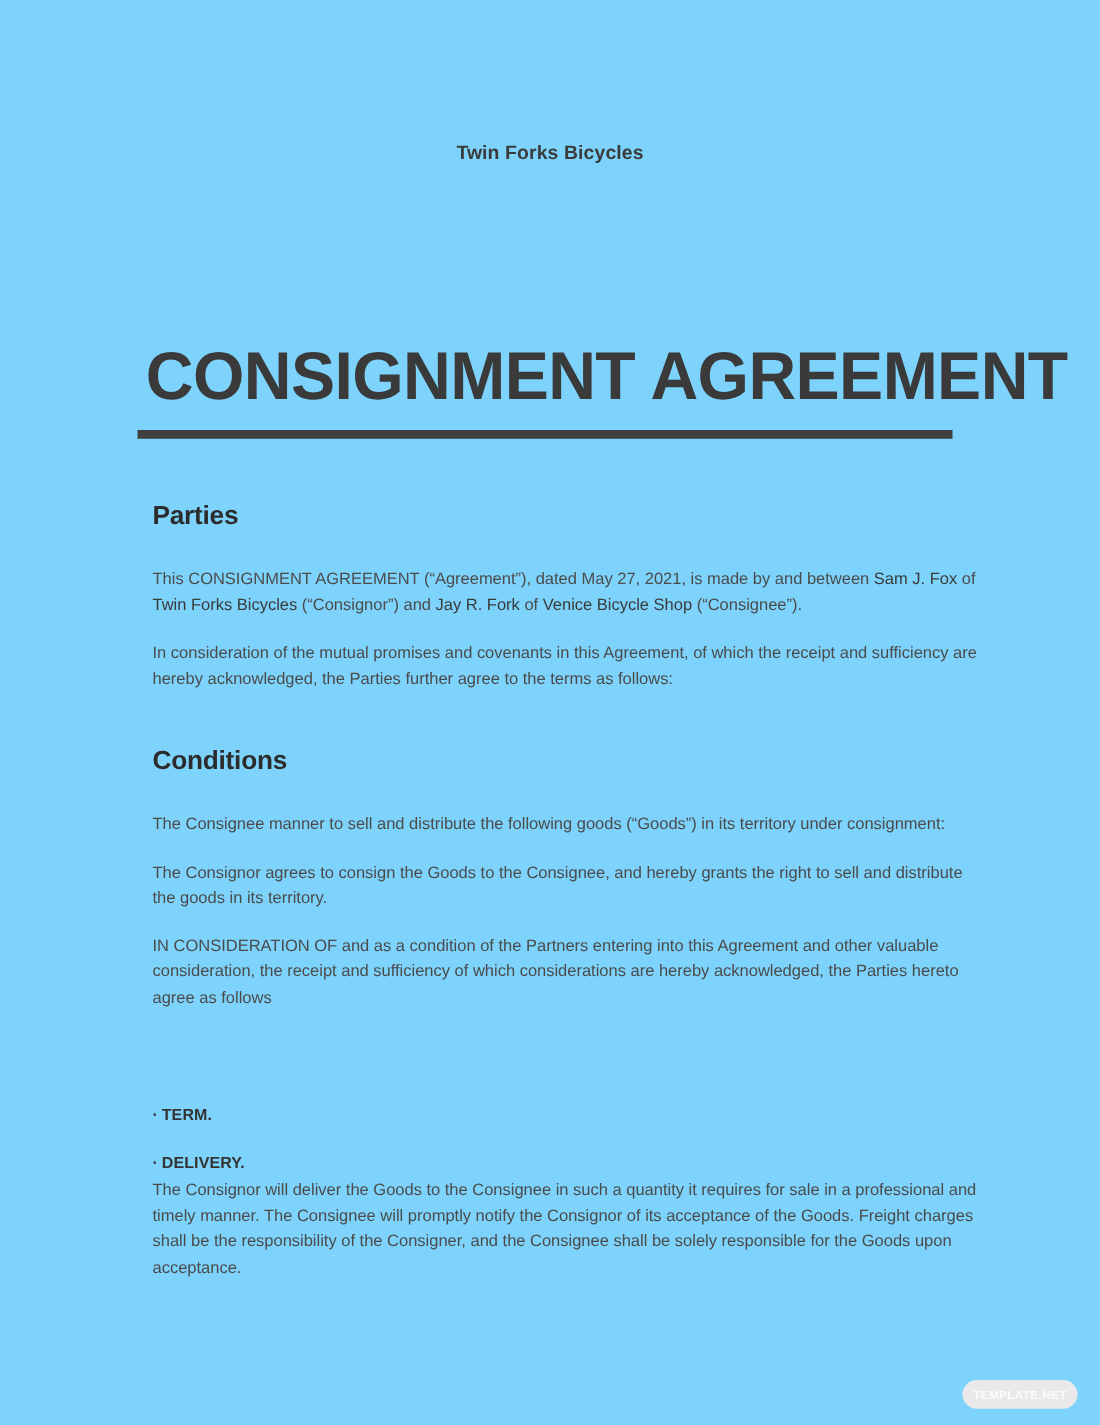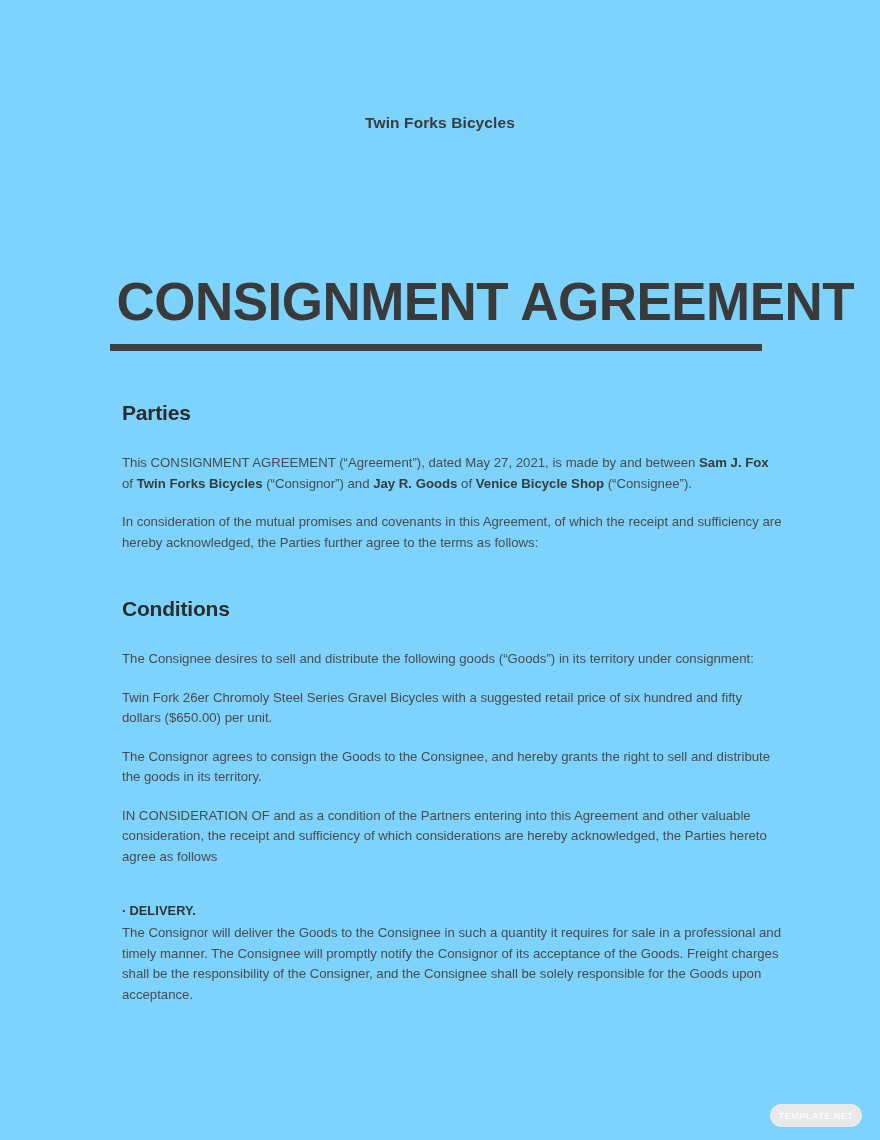--- a/index.html
+++ b/index.html
@@ -87,21 +87,21 @@
   p.body {
     font-size: 13.2px;
     line-height: 20.5px;
     color: #4b4b4b;
     margin: 0 0 18px 0;
     font-family: "Liberation Sans", sans-serif;
     text-align: left;
   }
   p.body:last-child { margin-bottom: 0; }
   p.body b, p.body strong {
-    font-weight: bold;
+    font-weight: normal;
     color: #3a3a3a;
   }
 
   
   .clause {
     margin-bottom: 19px;
   }
   .clause-title {
     font-size: 12.8px;
     line-height: 19px;
@@ -149,35 +149,35 @@
 
   <div class="doc-header">
     <span class="company">Twin Forks Bicycles</span>
   </div>
 
   <div class="doc-title">CONSIGNMENT AGREEMENT</div>
   <div class="title-rule"></div>
 
   <div class="section" style="top:400px;">
     <h2 class="section-heading">Parties</h2>
-    <p class="body"><span>This CONSIGNMENT AGREEMENT (“Agreement”), dated May 27, 2021, is made by and between </span><b>Sam J. Fox</b><span> of </span><b>Twin Forks Bicycles</b><span> (“Consignor”) and </span><b>Jay R. Goods</b><span> of </span><b>Venice Bicycle Shop</b><span> (“Consignee”).</span></p>
+    <p class="body"><span>This CONSIGNMENT AGREEMENT (“Agreement”), dated May 27, 2021, is made by and between </span><b>Sam J. Fox</b><span> of </span><b>Twin Forks Bicycles</b><span> (“Consignor”) and </span><b>Jay R. Fork</b><span> of </span><b>Venice Bicycle Shop</b><span> (“Consignee”).</span></p>
     <p class="body">In consideration of the mutual promises and covenants in this Agreement, of which the receipt and sufficiency are hereby acknowledged, the Parties further agree to the terms as follows:</p>
   </div>
 
   <div class="section" style="top:596px;">
     <h2 class="section-heading">Conditions</h2>
-    <p class="body">The Consignee desires to sell and distribute the following goods (“Goods”) in its territory under consignment:</p>
-    <p class="body">Twin Fork 26er Chromoly Steel Series Gravel Bicycles with a suggested retail price of six hundred and fifty dollars ($650.00) per unit.</p>
+    <p class="body">The Consignee manner to sell and distribute the following goods (“Goods”) in its territory under consignment:</p>
     <p class="body">The Consignor agrees to consign the Goods to the Consignee, and hereby grants the right to sell and distribute the goods in its territory.</p>
     <p class="body">IN CONSIDERATION OF and as a condition of the Partners entering into this Agreement and other valuable consideration, the receipt and sufficiency of which considerations are hereby acknowledged, the Parties hereto agree as follows</p>
   </div>
 
   <div class="section" style="top:882px;">
 
     <div class="clause">
+      <p class="clause-title"><span class="bullet">·</span><span>TERM.</span></p>
     </div>
 
     <div class="clause">
       <p class="clause-title"><span class="bullet">·</span><span>DELIVERY.</span></p>
       <p class="clause-body">The Consignor will deliver the Goods to the Consignee in such a quantity it requires for sale in a professional and timely manner. The Consignee will promptly notify the Consignor of its acceptance of the Goods. Freight charges shall be the responsibility of the Consigner, and the Consignee shall be solely responsible for the Goods upon acceptance.</p>
     </div>
   </div>
 
   <div class="watermark">
     <span class="wm-text">TEMPLATE.NET</span>

